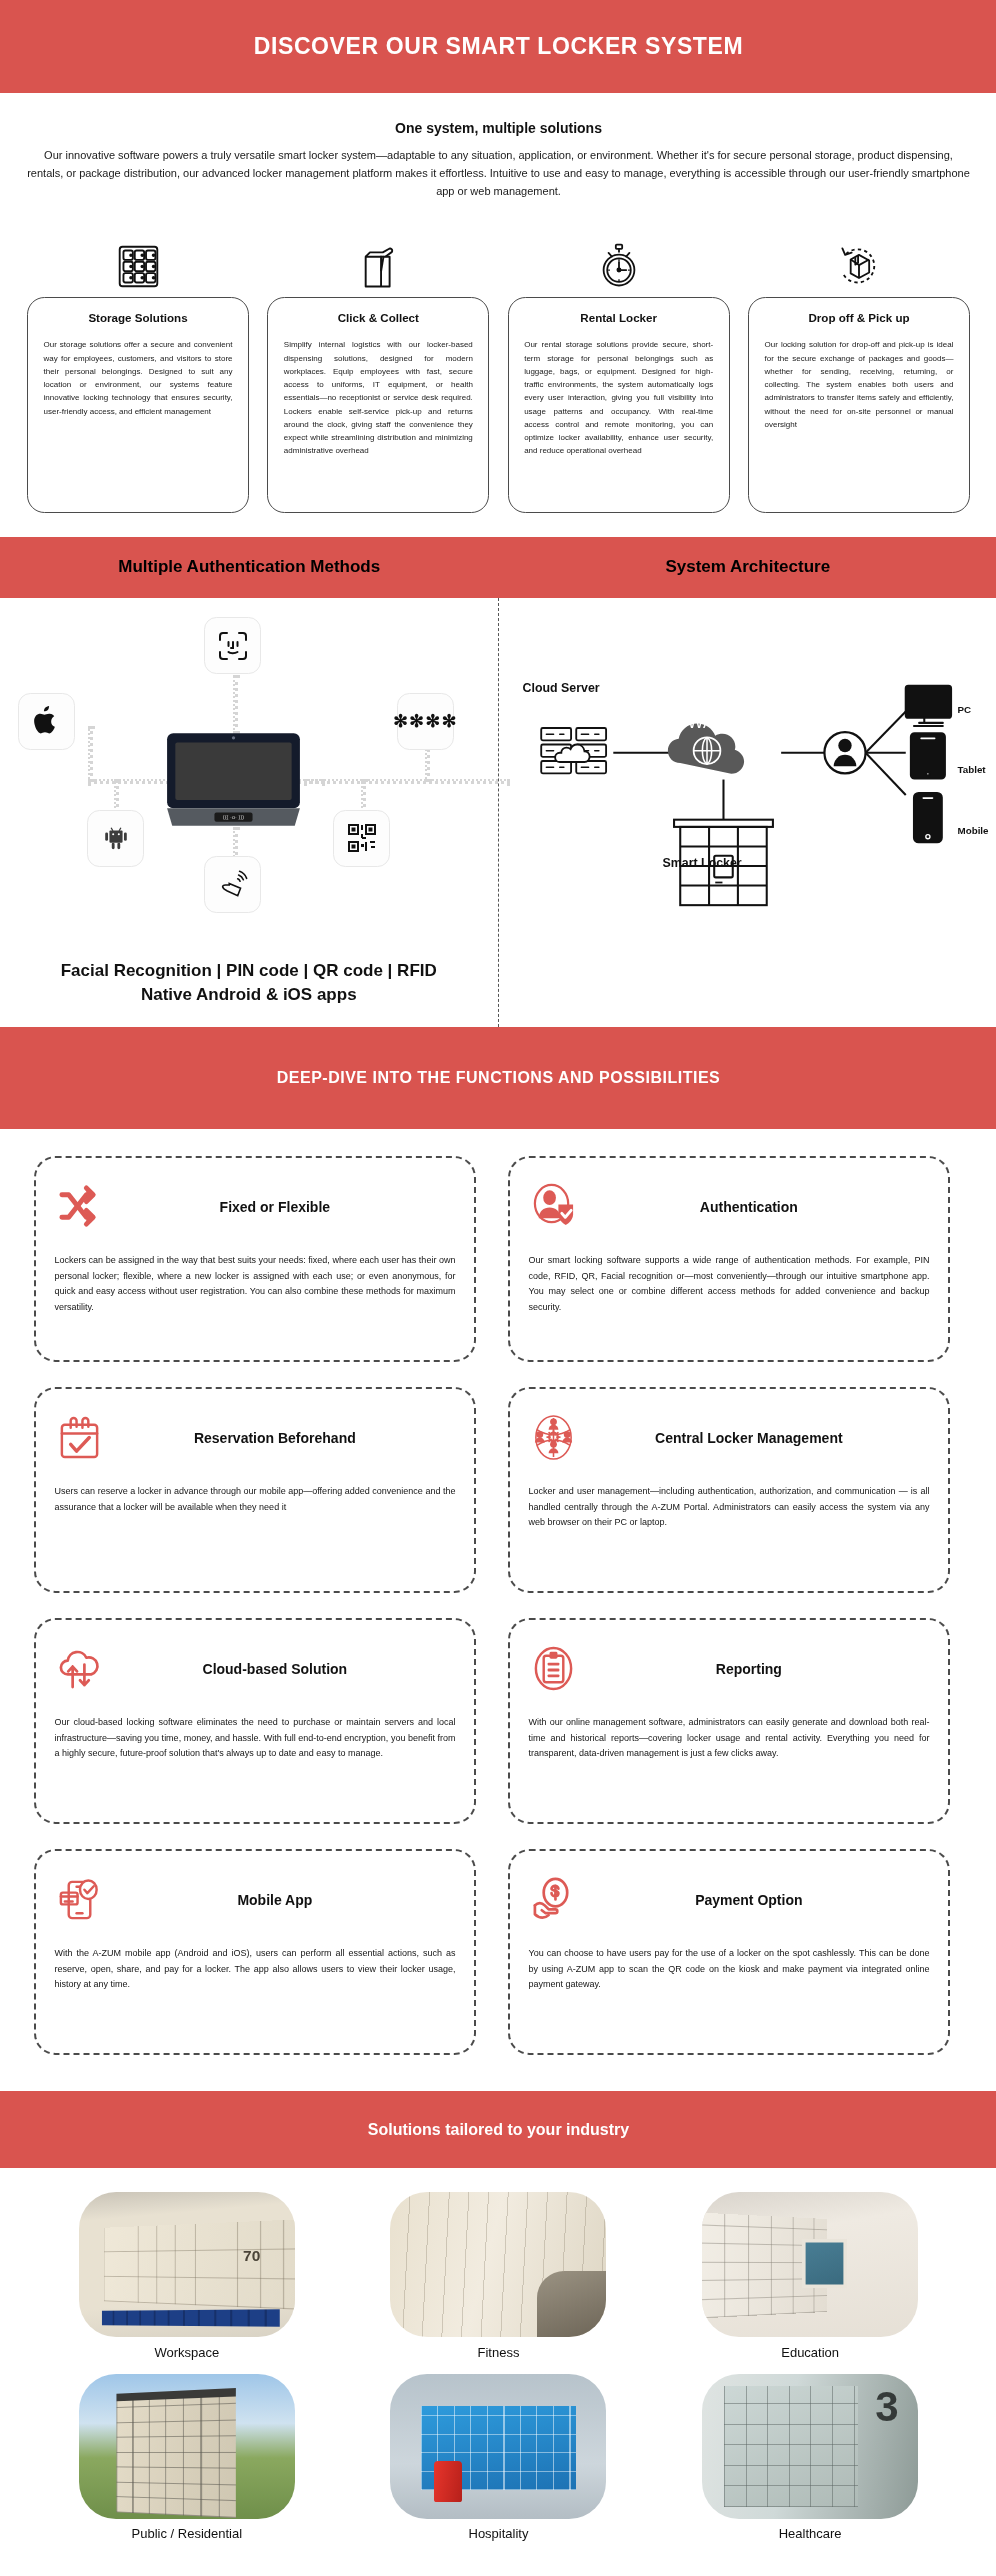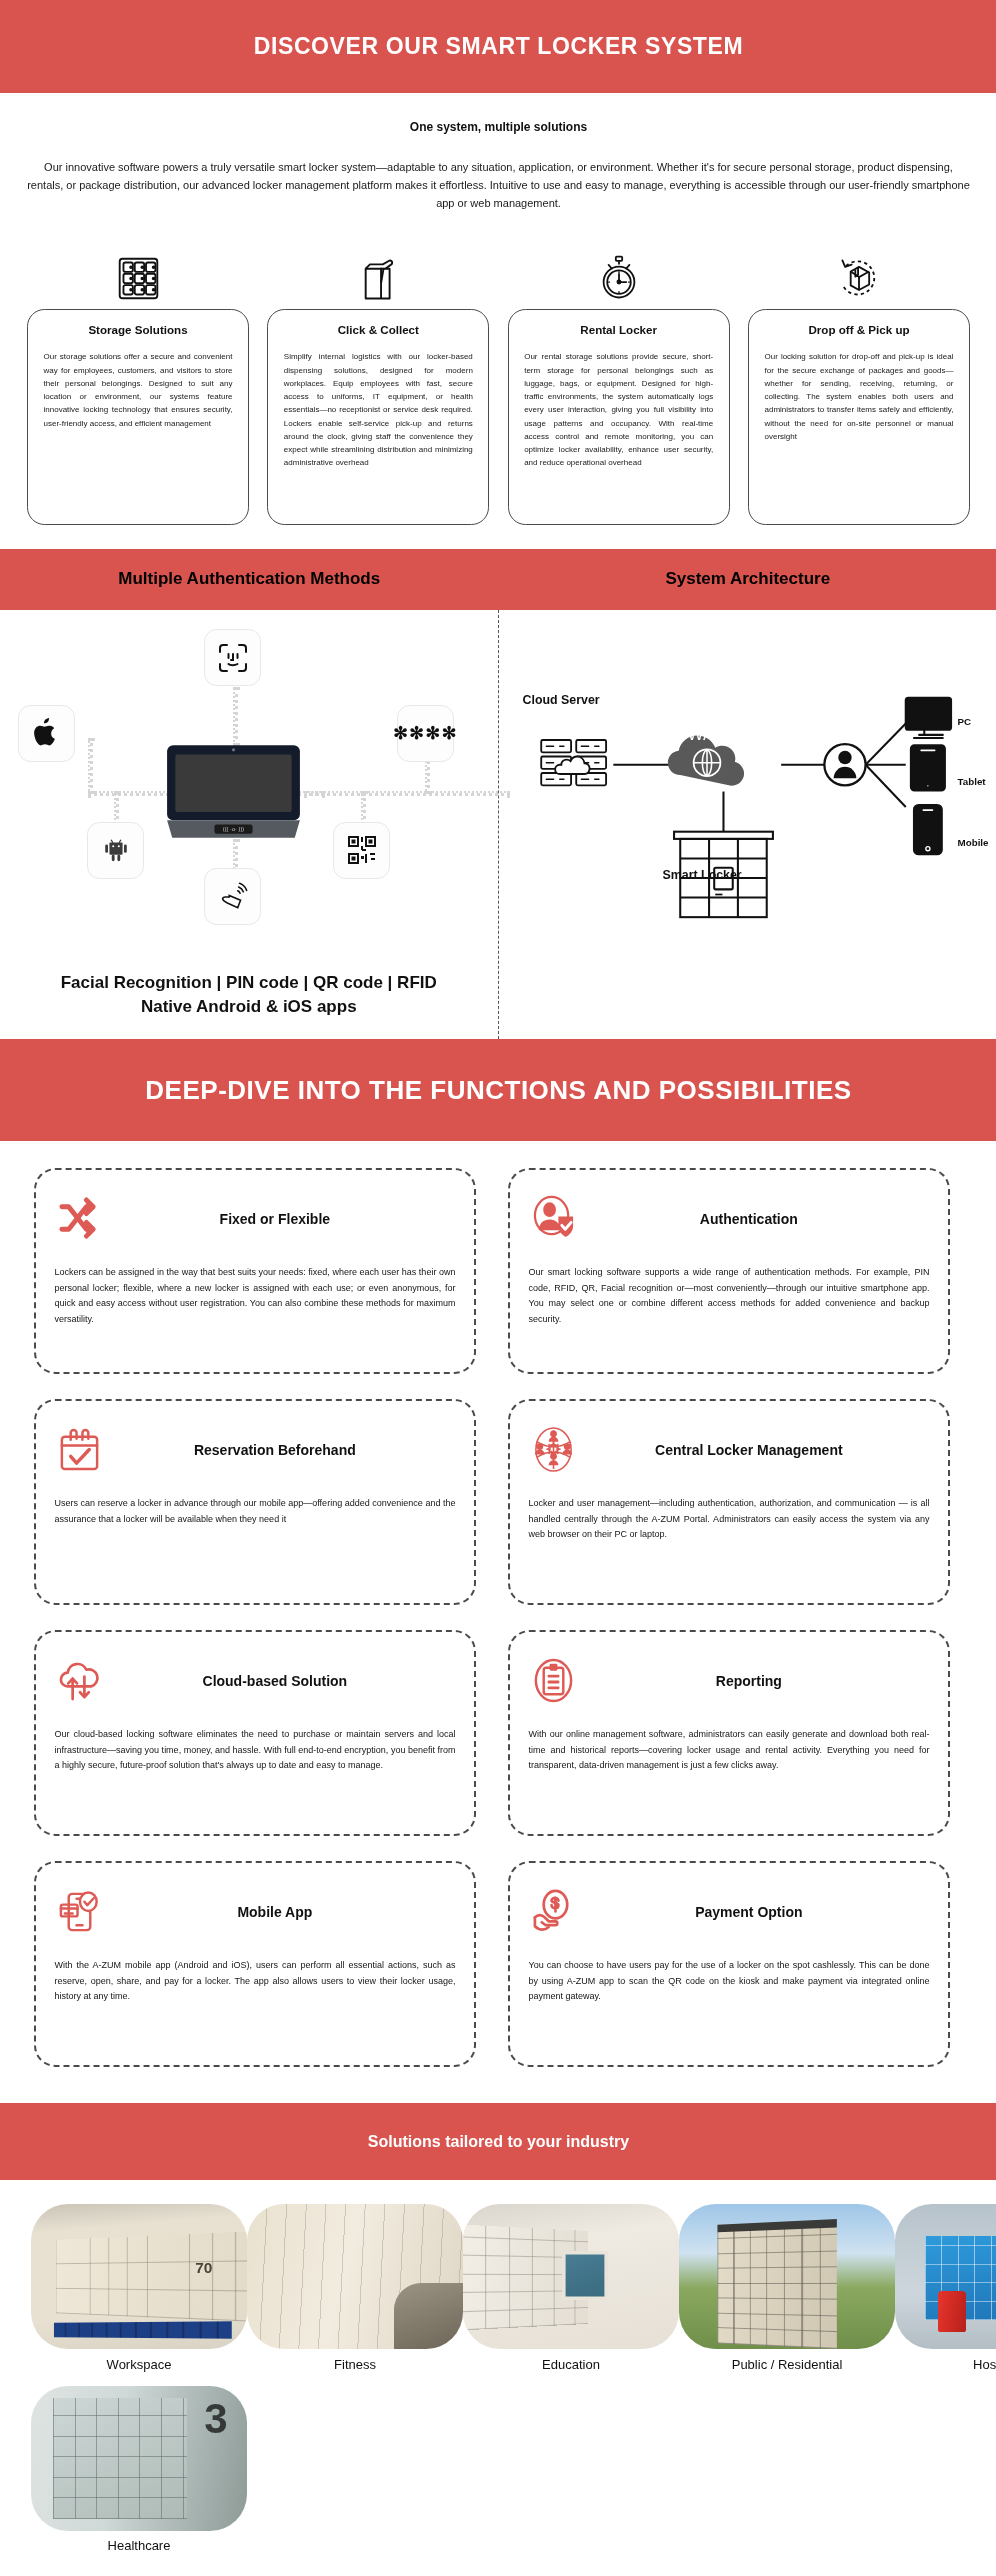--- a/index.html
+++ b/index.html
@@ -22,39 +22,39 @@
     justify-content: center;
   }
   .banner-hero { height: 93px; }
   .banner-hero .banner-text {
     font-size: 23px;
     font-weight: bold;
     letter-spacing: 0.6px;
   }
   .banner-deepdive { height: 102px; }
   .banner-deepdive .banner-text {
-    font-size: 26px;
+    font-size: 16px;
     font-weight: bold;
     letter-spacing: 0.5px;
   }
   .banner-industry { height: 77px; }
   .banner-industry .banner-text {
     font-size: 16px;
     font-weight: bold;
   }
 
   
   .intro {
     padding: 27px 20.6px 15.5px 20.6px;
     text-align: center;
   }
   .intro-title {
-    font-size: 12px;
-    font-weight: bold;
-    margin-bottom: 25px;
+    font-size: 14px;
+    font-weight: bold;
+    margin-bottom: 11px;
   }
   .intro-body {
     font-size: 11px;
     line-height: 1.62;
     text-align: center;
     max-width: 943px;
     margin: 0 auto;
     color: #1a1a1a;
   }
 
@@ -217,21 +217,21 @@
     font-size: 9px;
     line-height: 1.72;
     text-align: justify;
     margin-top: 13.4px;
     color: #151515;
   }
 
   
   .ind-grid {
     display: grid;
-    grid-template-columns: repeat(5, 1fr);
+    grid-template-columns: repeat(3, 1fr);
     gap: 14.4px 0;
     padding: 24px 31px 20.6px 31px;
     justify-items: center;
   }
   .ind-cell {
     width: 216px;
     text-align: center;
   }
   .ind-photo {
     width: 216px;

